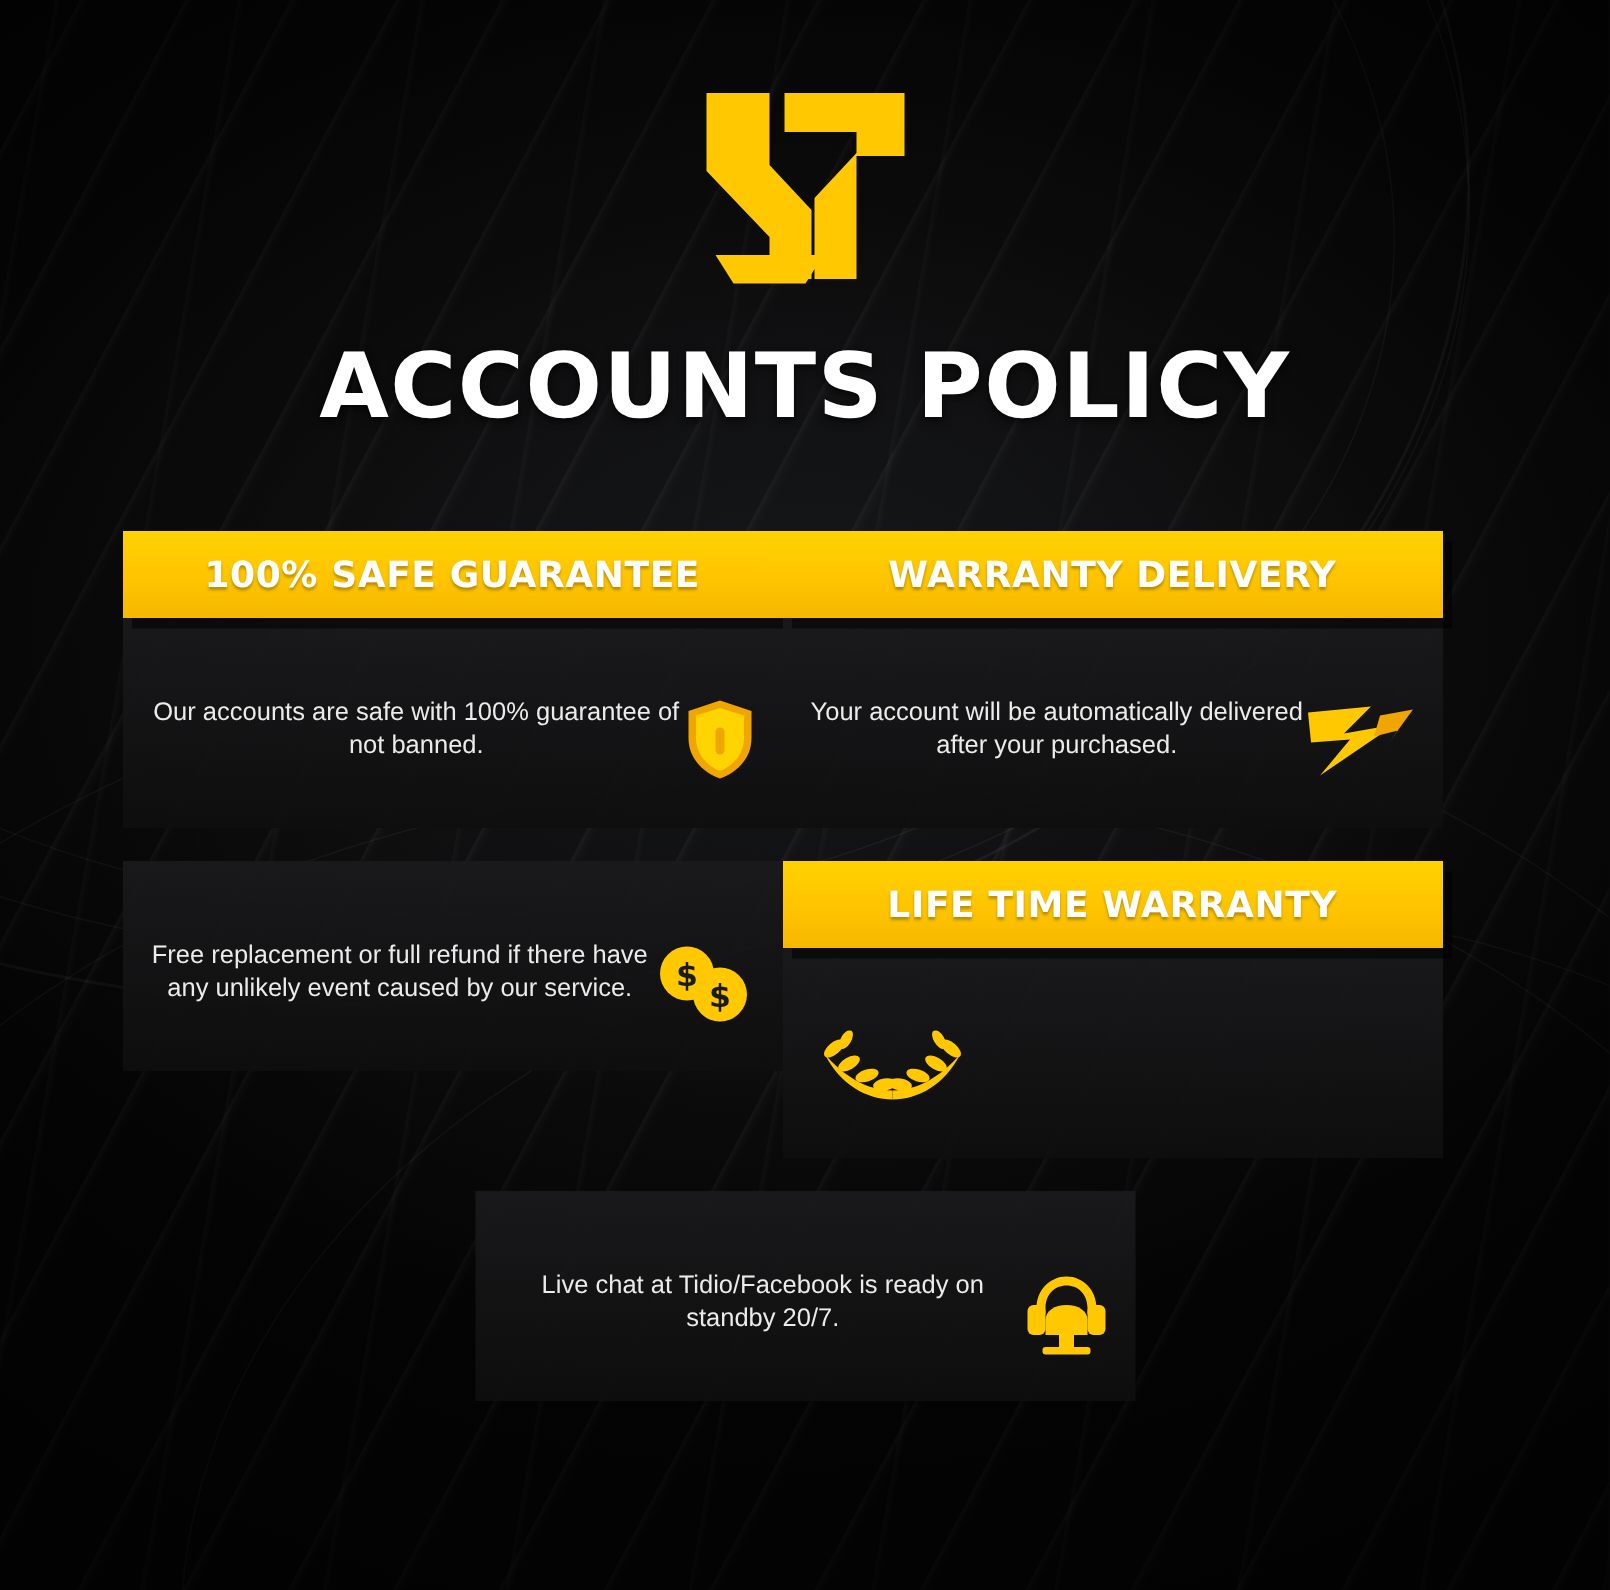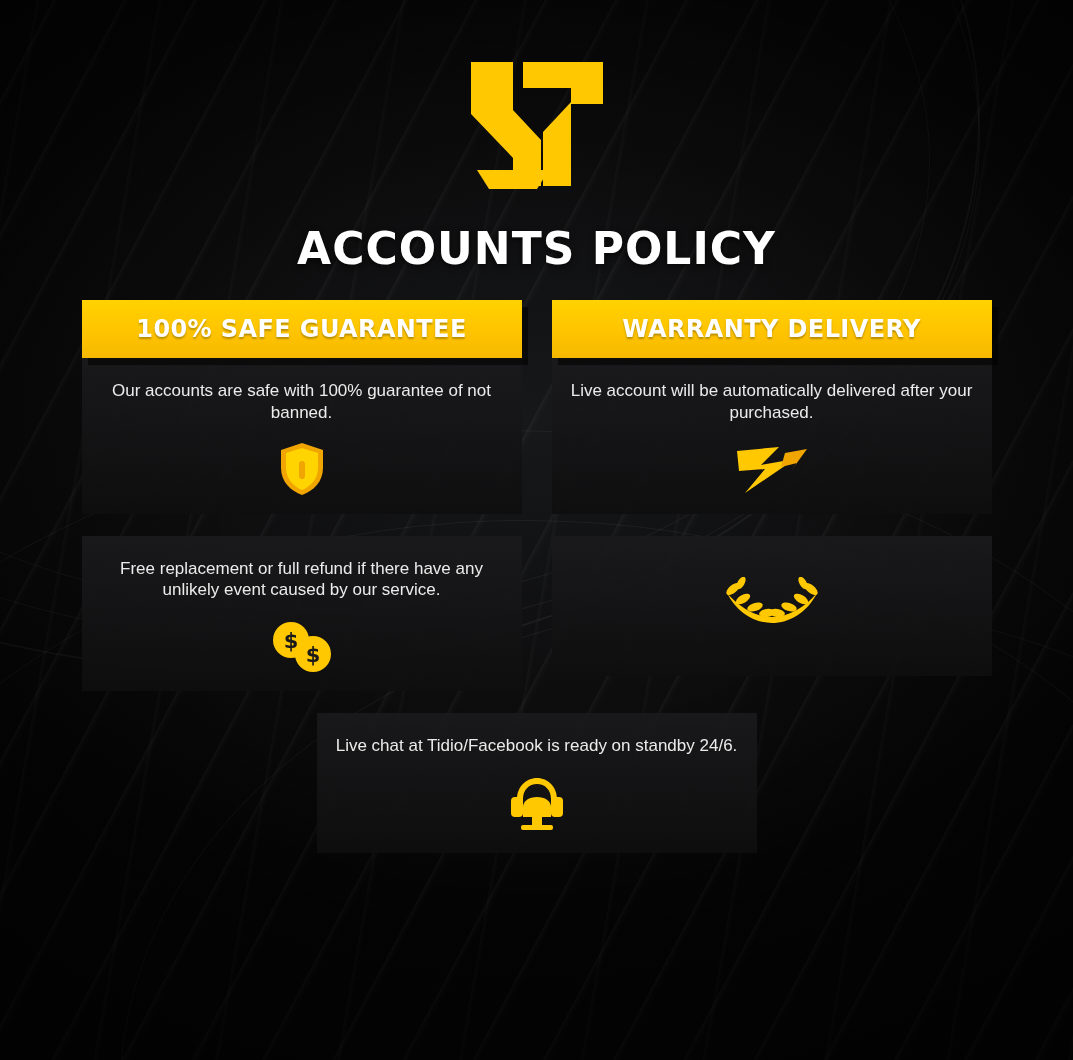--- a/index.html
+++ b/index.html
@@ -75,34 +75,34 @@
     display: flex;
     justify-content: center;
     padding-top: 58px;
   }
 
   
   .title {
     margin-top: 30px;
     text-align: center;
     color: #ffffff;
-    font-size: 44px;
+    font-size: 60px;
     font-weight: bold;
     letter-spacing: 1px;
     font-family: "DejaVu Sans", sans-serif;
     text-shadow: 0 2px 6px rgba(0,0,0,0.7);
   }
 
   
   .grid {
-    margin: 26px auto 0 auto;
+    margin: 61px auto 0 auto;
     width: 910px;
     display: flex;
     flex-wrap: wrap;
-    justify-content: space-between;
+    justify-content: flex-start;
     row-gap: 22px;
   }
   .card {
     width: 440px;
     position: relative;
   }
   .card.wide { width: 440px; margin: 0 auto; }
 
   .card-head {
     height: 58px;
@@ -120,21 +120,20 @@
     letter-spacing: 0.4px;
     font-family: "DejaVu Sans", sans-serif;
     text-shadow: 0 2px 2px rgba(0,0,0,0.28);
     white-space: nowrap;
   }
   .card-body {
     background: linear-gradient(180deg, rgba(26,26,28,0.92) 0%, rgba(14,14,15,0.92) 100%);
     min-height: 140px;
     padding: 22px 18px 14px 18px;
     display: flex;
-    flex-direction: column;
     align-items: center;
     text-align: center;
   }
   .card-body .desc {
     color: #ebebeb;
     font-size: 17px;
     line-height: 1.28;
     font-family: "Liberation Sans", sans-serif;
   }
   .card-icon {
@@ -187,21 +186,21 @@
             </svg>
           </div>
         </div>
       </div>
 
       <div class="card">
         <div class="card-head">
           <span>WARRANTY DELIVERY</span>
         </div>
         <div class="card-body">
-          <div class="desc">Live account will be automatically delivered after your purchased.</div>
+          <div class="desc">Your account will be automatically delivered after your purchased.</div>
           <div class="card-icon">
             <svg width="74" height="56" viewBox="0 0 74 56">
               <polygon points="2,10 44,6 26,24 60,18 10,52 30,28 4,30" fill="#FFC800"></polygon>
               <polygon points="50,12 72,8 56,30 62,22 46,26" fill="#F0A500"></polygon>
             </svg>
           </div>
         </div>
       </div>
 
       <div class="card">
@@ -212,20 +211,23 @@
               <circle cx="24" cy="22" r="18" fill="#FFC800"></circle>
               <text x="24" y="30" font-size="21" font-family="DejaVu Sans, sans-serif" font-weight="bold" fill="#1a1a1a" text-anchor="middle">$</text>
               <circle cx="46" cy="36" r="18" fill="#FFC800"></circle>
               <text x="46" y="44" font-size="21" font-family="DejaVu Sans, sans-serif" font-weight="bold" fill="#1a1a1a" text-anchor="middle">$</text>
             </svg>
           </div>
         </div>
       </div>
 
       <div class="card">
+        <div class="card-head">
+          <span>LIFE TIME WARRANTY</span>
+        </div>
         <div class="card-body">
           <div class="card-icon">
             <svg width="110" height="52" viewBox="0 0 110 52">
               <g fill="#FFC800">
                 <path d="M55 46 C38 46 20 36 10 16 C22 30 38 40 55 40 Z"></path>
                 <path d="M55 46 C72 46 90 36 100 16 C88 30 72 40 55 40 Z"></path>
                 <ellipse cx="16" cy="12" rx="8" ry="4" transform="rotate(-40 16 12)"></ellipse>
                 <ellipse cx="26" cy="22" rx="8" ry="4" transform="rotate(-30 26 22)"></ellipse>
                 <ellipse cx="38" cy="30" rx="8" ry="4" transform="rotate(-18 38 30)"></ellipse>
                 <ellipse cx="50" cy="36" rx="8" ry="4" transform="rotate(-8 50 36)"></ellipse>
@@ -236,21 +238,21 @@
                 <ellipse cx="24" cy="6" rx="7" ry="3.5" transform="rotate(-60 24 6)"></ellipse>
                 <ellipse cx="86" cy="6" rx="7" ry="3.5" transform="rotate(60 86 6)"></ellipse>
               </g>
             </svg>
           </div>
         </div>
       </div>
 
       <div class="card wide">
         <div class="card-body">
-          <div class="desc">Live chat at Tidio/Facebook is ready on standby 24/6.</div>
+          <div class="desc">Live chat at Tidio/Facebook is ready on standby 20/7.</div>
           <div class="card-icon">
             <svg width="56" height="58" viewBox="0 0 56 58">
               <g fill="#FFC800">
                 <path d="M8 26 C8 14 17 5 28 5 C39 5 48 14 48 26 L48 30 L42 30 L42 26 C42 17 36 11 28 11 C20 11 14 17 14 26 L14 30 L8 30 Z"></path>
                 <rect x="2" y="24" width="12" height="20" rx="4"></rect>
                 <rect x="42" y="24" width="12" height="20" rx="4"></rect>
                 <path d="M14 34 C14 28 20 24 28 24 C36 24 42 28 42 34 L42 44 L14 44 Z"></path>
                 <rect x="23" y="44" width="10" height="8"></rect>
                 <rect x="12" y="52" width="32" height="5" rx="2"></rect>
               </g>

